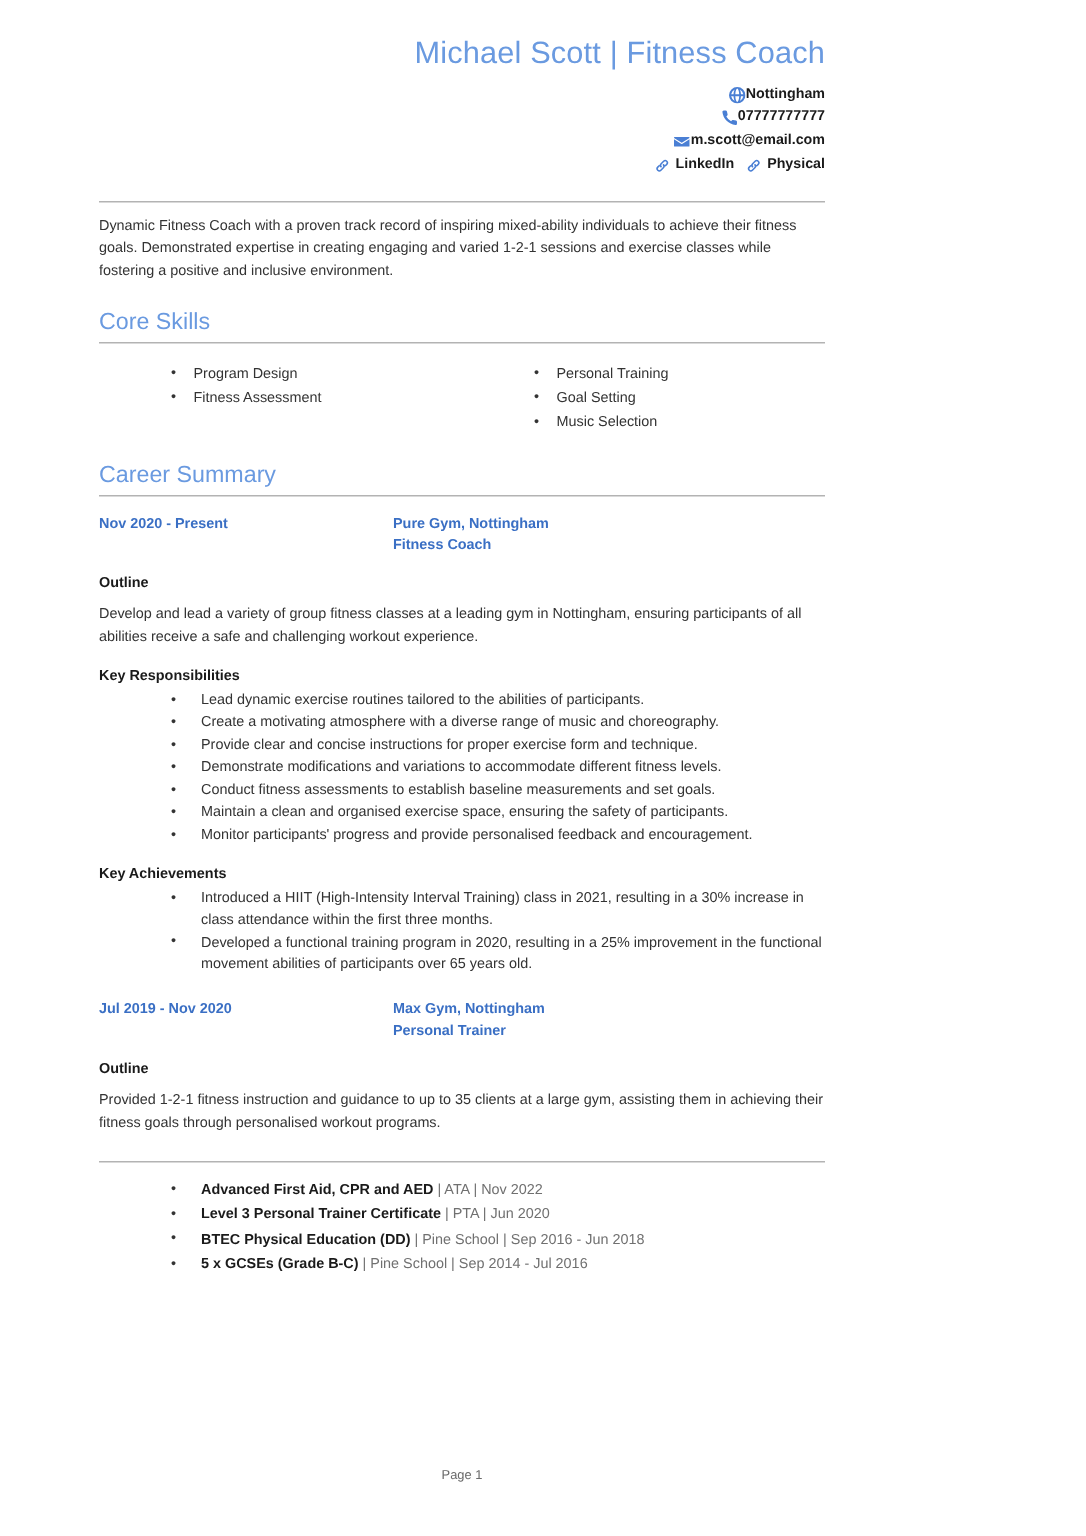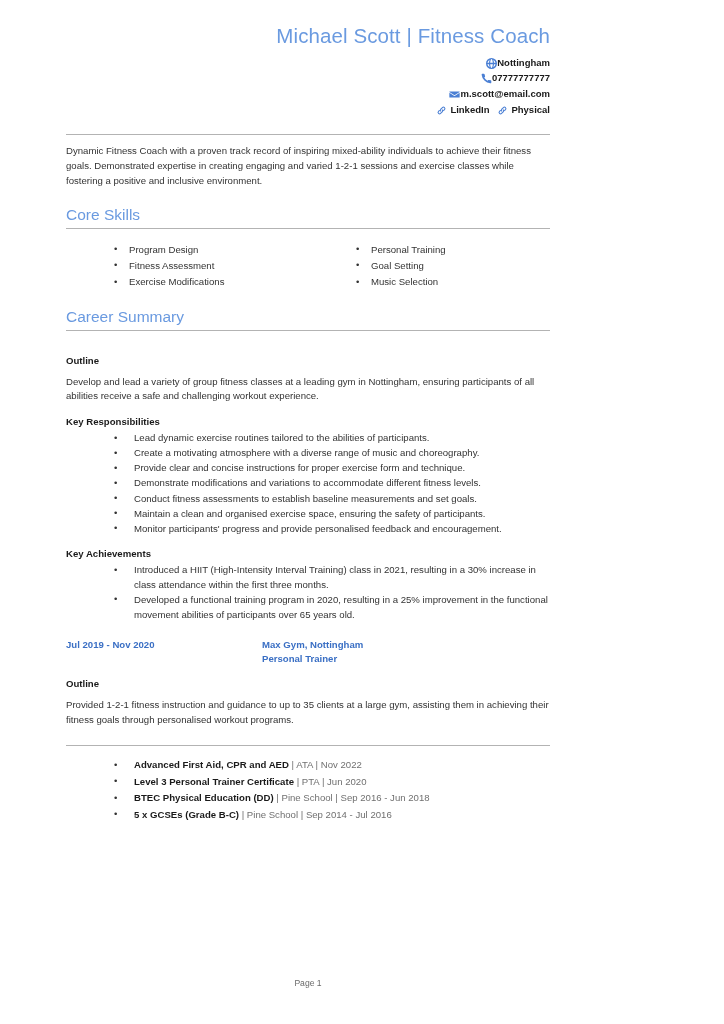--- a/index.html
+++ b/index.html
@@ -276,40 +276,46 @@
 
   <div class="section">
     <div class="section-title">Core Skills</div>
     <div class="section-rule"></div>
     <div class="section-body">
       <div class="skills-grid">
         <div class="skills-col">
           <ul class="bul">
             <li>Program Design</li>
             <li>Fitness Assessment</li>
-            <li>Exercise Modifications</li>
           </ul>
         </div>
         <div class="skills-col">
           <ul class="bul">
             <li>Personal Training</li>
             <li>Goal Setting</li>
             <li>Music Selection</li>
           </ul>
         </div>
       </div>
     </div>
   </div>
 
   <div class="section">
     <div class="section-title">Career Summary</div>
     <div class="section-rule"></div>
     <div class="section-body">
 
       <div class="job">
+        <div class="job-head">
+          <div class="job-dates">Nov 2020 - Present</div>
+          <div>
+            <div class="job-meta">Pure Gym, Nottingham</div>
+            <div class="job-meta">Fitness Coach</div>
+          </div>
+        </div>
 
         <div class="sub-head">Outline</div>
         <p class="para">Develop and lead a variety of group fitness classes at a leading gym in Nottingham, ensuring participants of all abilities receive a safe and challenging workout experience.</p>
 
         <div class="sub-head">Key Responsibilities</div>
         <ul class="bul-ind">
           <li>Lead dynamic exercise routines tailored to the abilities of participants.</li>
           <li>Create a motivating atmosphere with a diverse range of music and choreography.</li>
           <li>Provide clear and concise instructions for proper exercise form and technique.</li>
           <li>Demonstrate modifications and variations to accommodate different fitness levels.</li>

